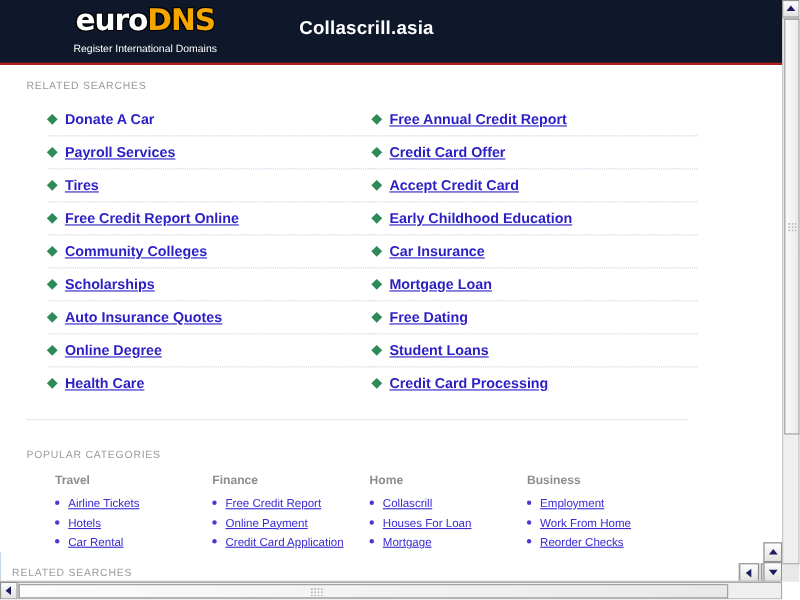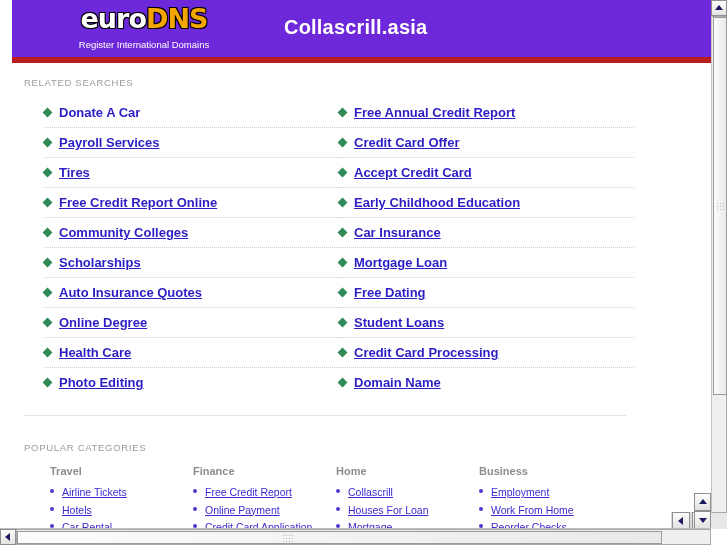--- a/index.html
+++ b/index.html
@@ -24,25 +24,24 @@
     left: 0; top: 0;
     width: 711px;
     height: 529px;
     overflow: hidden;
     background: #ffffff;
   }
 
   
   .header {
     height: 57px;
-    background: #6d28d9;
-    border-bottom: 6px solid #b91c1c;
+    background: #0f172a;
+    border-bottom: 2px solid #b91c1c;
     position: relative;
     overflow: hidden;
-    margin-left: 12px;
   }
   .logo-wrap {
     position: absolute;
     left: 62px; top: 4px;
     width: 140px;
     text-align: center;
   }
   .logo-main {
     font-family: "DejaVu Sans", sans-serif;
     font-weight: bold;
@@ -67,21 +66,21 @@
     letter-spacing: 0px;
     border-bottom: 1px solid #cfcfcf;
     display: inline-block;
     padding-bottom: 18px;
     white-space: nowrap;
   }
   .site-title {
     position: absolute;
     left: 272px; top: 16px;
     color: #ffffff;
-    font-size: 20px;
+    font-size: 17px;
     font-weight: bold;
     letter-spacing: 0.2px;
   }
 
   
   .body-wrap {
     display: flex;
     align-items: stretch;
     height: 472px;
     flex-direction: column;
@@ -476,34 +475,20 @@
                 <td>
                   <div class="rs-item">
                     <span class="diamond"></span>
                     <a href="#" class="rs-link">Health Care</a>
                   </div>
                 </td>
                 <td>
                   <div class="rs-item">
                     <span class="diamond"></span>
                     <a href="#" class="rs-link">Credit Card Processing</a>
-                  </div>
-                </td>
-              </tr>
-              <tr>
-                <td>
-                  <div class="rs-item">
-                    <span class="diamond"></span>
-                    <a href="#" class="rs-link">Photo Editing</a>
-                  </div>
-                </td>
-                <td>
-                  <div class="rs-item">
-                    <span class="diamond"></span>
-                    <a href="#" class="rs-link">Domain Name</a>
                   </div>
                 </td>
               </tr>
             </tbody>
         </table>
 
         <hr class="hr-light">
 
         <div class="pc-wrap">
           <div class="section-label">POPULAR CATEGORIES</div>

